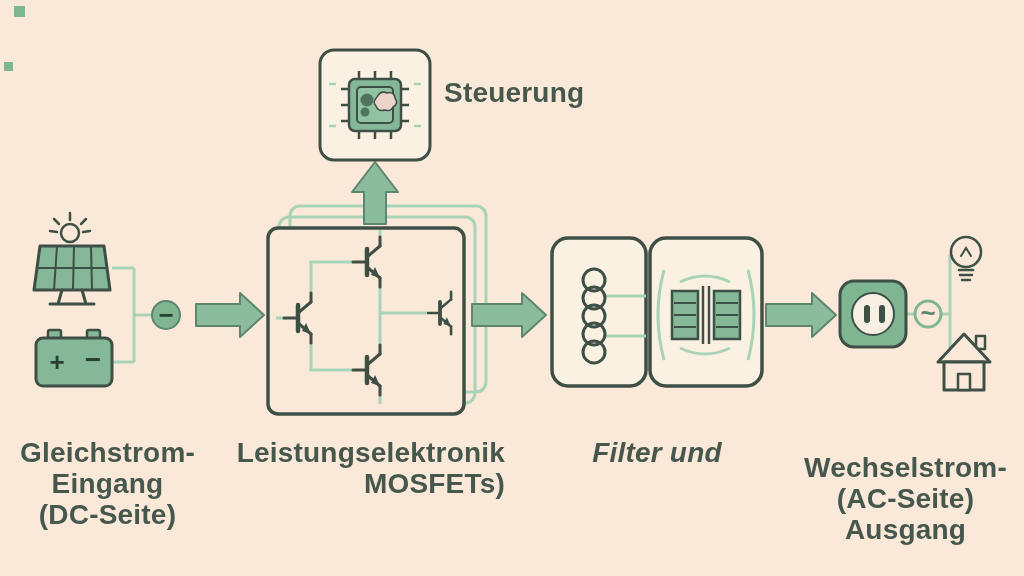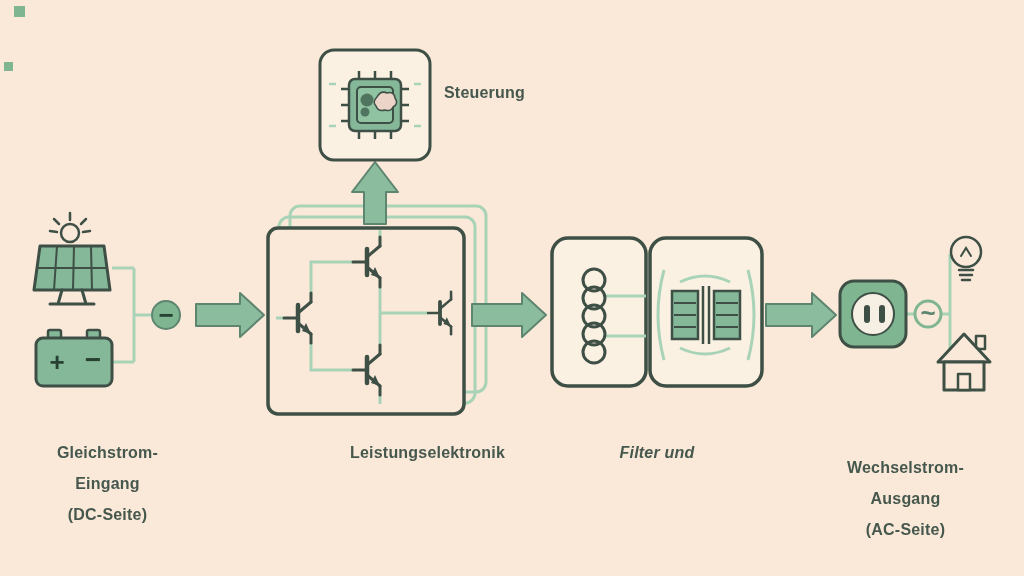--- a/index.html
+++ b/index.html
@@ -4,21 +4,21 @@
 <style>
   html,body{margin:0;padding:0;background:#e8e0d5;}
   .stage{
     position:relative;width:1024px;height:576px;margin:0 auto;
     background:#fae9d8;overflow:hidden;
     font-family:"Liberation Sans",sans-serif;
   }
   svg{position:absolute;left:0;top:0;}
   .label{
     position:absolute;font-weight:700;color:#46584e;
-    font-size:16px;line-height:31px;text-align:center;letter-spacing:.2px;
+    font-size:28px;line-height:31px;text-align:center;letter-spacing:.2px;
   }
   .label span{display:block;white-space:nowrap;}
   .label.left-align{text-align:left;}
 </style>
 </head>
 <body>
 
 <div class="stage">
 
   <svg width="1024" height="576" viewBox="0 0 1024 576">
@@ -154,25 +154,26 @@
   </div>
 
   <div class="label" style="left:-5px;top:437px;width:225px;">
     <span>Gleichstrom-</span>
     <span>Eingang</span>
     <span>(DC-Seite)</span>
   </div>
 
   <div class="label" style="left:235px;top:437px;width:270px;text-align:right;">
     <span>Leistungselektronik</span>
+    <span>MOSFETs)</span>
   </div>
 
   <div class="label" style="left:548px;top:437px;width:218px;font-style:italic;">
     <span>Filter und</span>
   </div>
 
   <div class="label" style="left:793px;top:452px;width:225px;">
     <span>Wechselstrom-</span>
+    <span>(AC-Seite)</span>
     <span>Ausgang</span>
-    <span>(AC-Seite)</span>
   </div>
 
 </div>
 
 </body></html>

